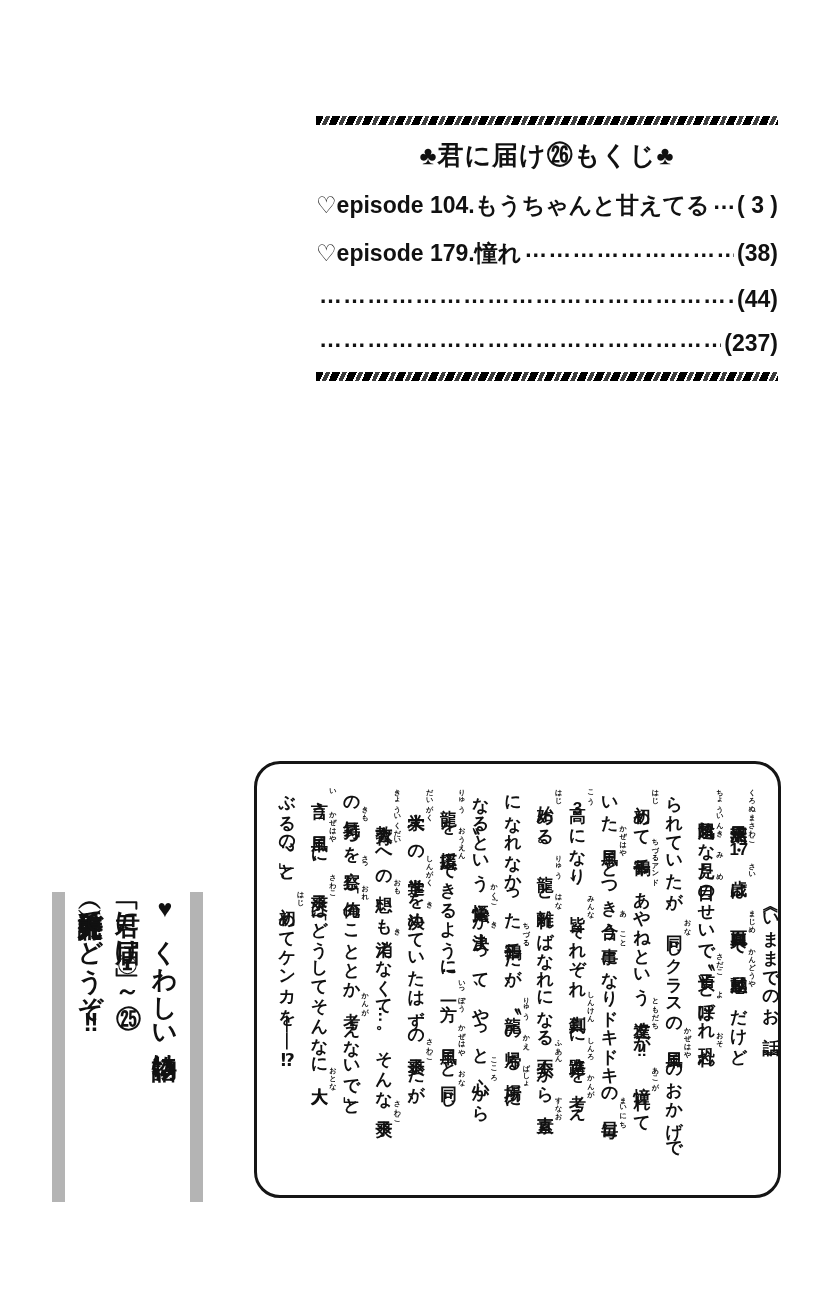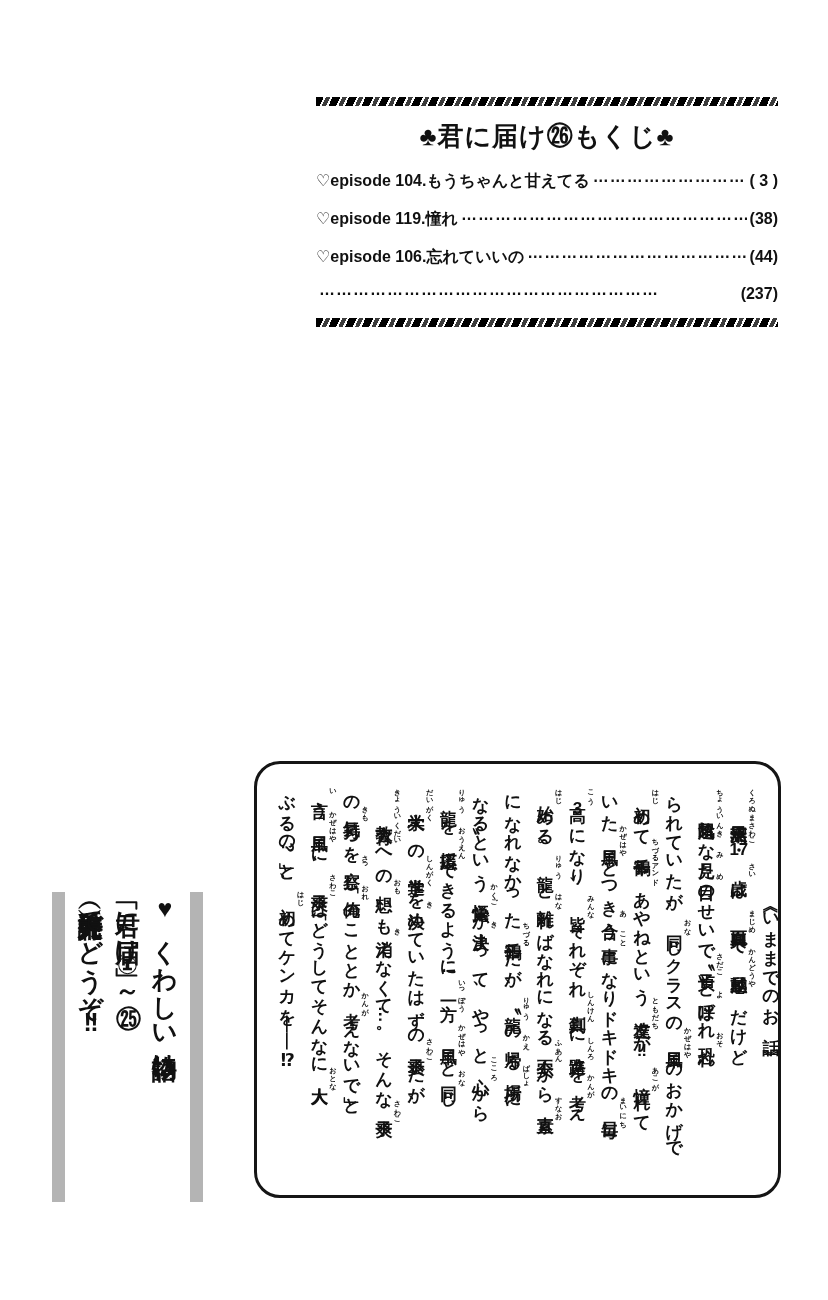--- a/index.html
+++ b/index.html
@@ -11,42 +11,42 @@
   }
   body {
     position: relative;
     font-family: "Liberation Sans", "DejaVu Sans", sans-serif;
     color: #111111;
   }
 
   
   .toc {
     position: absolute;
-    left: 316px; top: 97px;
+    left: 316px; top: 116px;
     width: 462px;
   }
   .deco {
     height: 9px;
     background: repeating-linear-gradient(115deg,
       #000000 0 7px, #ffffff 7px 9px,
       #3c3c3c 9px 13px, #ffffff 13px 15px);
   }
   .deco-bottom { margin-top: 15px; }
   .toc-title {
     margin: 13px 0 0;
     text-align: center;
     font-size: 26px;
     font-weight: 700;
     letter-spacing: 1px;
   }
   .toc-entry {
     display: flex;
     align-items: baseline;
     margin-top: 17px;
-    font-size: 16px;
+    font-size: 23px;
     font-weight: 700;
     white-space: nowrap;
   }
   .toc-label { flex: none; }
   .toc-leader {
     flex: 1 1 auto;
     overflow: hidden;
     margin: 0 3px;
     letter-spacing: 1px;
     position: relative;
@@ -110,26 +110,25 @@
 <section class="toc">
   <div class="deco deco-top"></div>
   <h1 class="toc-title">♣君に届け㉖もくじ♣</h1>
   <div>
       <div class="toc-entry">
         <span class="toc-label">♡episode 104.もうちゃんと甘えてる</span>
         <span class="toc-leader">……………………………………………………</span>
         <span class="toc-page">( 3 )</span>
       </div>
       <div class="toc-entry">
-        <span class="toc-label">♡episode 119.憧れ</span>
+        <span class="toc-label">♡episode 179.憧れ</span>
         <span class="toc-leader">……………………………………………………</span>
         <span class="toc-page">(38)</span>
       </div>
       <div class="toc-entry">
-        <span class="toc-label">♡episode 106.忘れていいの</span>
         <span class="toc-leader">……………………………………………………</span>
         <span class="toc-page">(44)</span>
       </div>
       <div class="toc-entry">
         <span class="toc-leader">……………………………………………………</span>
         <span class="toc-page">(237)</span>
       </div>
     </div>
   <div class="deco deco-bottom"></div>
 </section>

